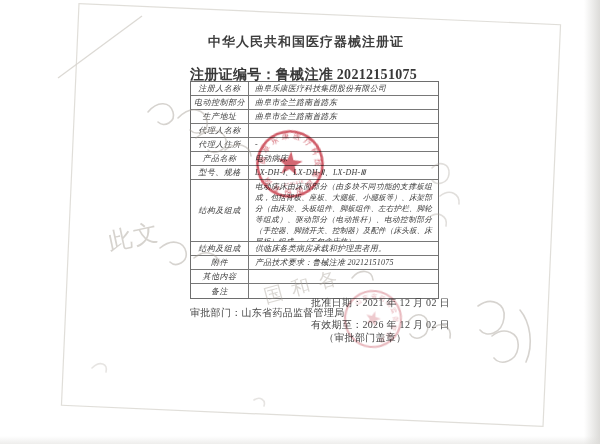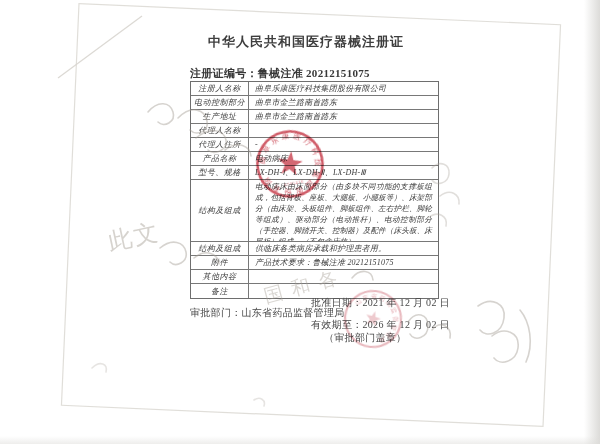--- a/index.html
+++ b/index.html
@@ -12,21 +12,21 @@
   
   .edge-right{position:absolute;top:0;right:0;width:16px;height:444px;
     background:linear-gradient(to right, rgba(220,219,216,0), rgba(214,213,210,.85));}
   .edge-bottom{position:absolute;left:0;bottom:0;width:600px;height:8px;
     background:linear-gradient(to bottom, rgba(224,223,220,0), rgba(221,220,217,.5));}
 
   .title{
     position:absolute;top:33px;left:6px;width:600px;text-align:center;
     font-size:13px;letter-spacing:1px;font-weight:600;color:#3e3e3e;
   }
-  .regline{position:absolute;left:190px;top:66px;font-size:11px;color:#383838;font-weight:600;letter-spacing:.3px;text-align:right;}
+  .regline{position:absolute;left:190px;top:66px;font-size:14px;color:#383838;font-weight:600;letter-spacing:.3px;text-align:right;}
 
   .cert-table{
     position:absolute;left:190px;top:81px;width:249px;
     border:1px solid #6e6e6e;box-sizing:border-box;background:transparent;font-style:italic;
   }
   .row{display:flex;border-bottom:1px solid #787878;height:14px;box-sizing:border-box;}
   .row:last-child{border-bottom:none;gap:20px;}
   .row.tall{height:62px;}
   .cell-label{
     width:58px;flex:0 0 58px;border-right:1px solid #787878;box-sizing:border-box;

